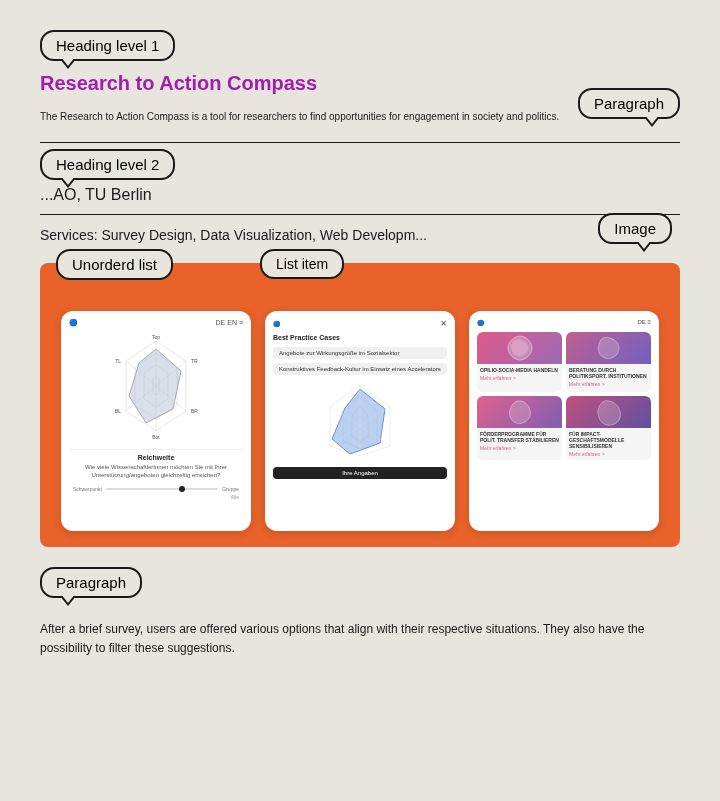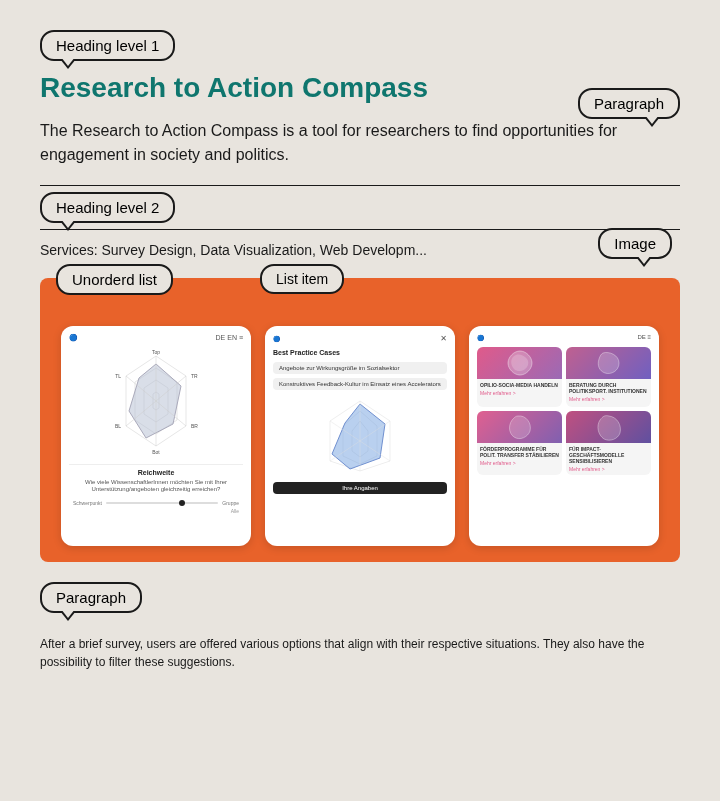--- a/index.html
+++ b/index.html
@@ -44,44 +44,44 @@
       height: 0;
       border-left: 7px solid transparent;
       border-right: 7px solid transparent;
       border-top: 9px solid #e8e4de;
       z-index: 1;
     }
     .h1-bubble-wrapper {
       margin-bottom: 10px;
     }
     .main-title {
-      font-size: 28px;
+      font-size: 20px;
       font-weight: 700;
-      color: #0f766e;
+      color: #a21caf;
       line-height: 1.2;
     }
 
     
     .top-right-area {
       position: absolute;
       top: 88px;
       right: 40px;
     }
     .paragraph-bubble-right::after {
       left: auto;
       right: 18px;
     }
     .paragraph-bubble-right::before {
       left: auto;
       right: 19px;
     }
 
     
     .paragraph-text {
-      font-size: 16px;
+      font-size: 10px;
       color: #1a1a1a;
       line-height: 1.5;
       margin-top: 14px;
       margin-bottom: 18px;
     }
 
     
     .divider {
       border: none;
       border-top: 1.5px solid #1a1a1a;
@@ -383,20 +383,21 @@
 </div>
 
 <p class="paragraph-text">The Research to Action Compass is a tool for researchers to find opportunities for engagement in society and politics.</p>
 
 <hr class="divider">
 
 <div class="h2-section">
   <div class="h2-bubble-wrapper">
     <span class="callout-bubble">Heading level 2</span>
   </div>
+  <p class="h2-text">...AO, TU Berlin</p>
 </div>
 
 <hr class="divider">
 
 <div class="services-row" style="padding: 6px 0; margin-bottom: 0;">
   <span class="services-text">Services: Survey Design, Data Visualization, Web Developm...</span>
   <div class="image-bubble-wrapper">
     <span class="callout-bubble image-bubble">Image</span>
   </div>
 </div>

